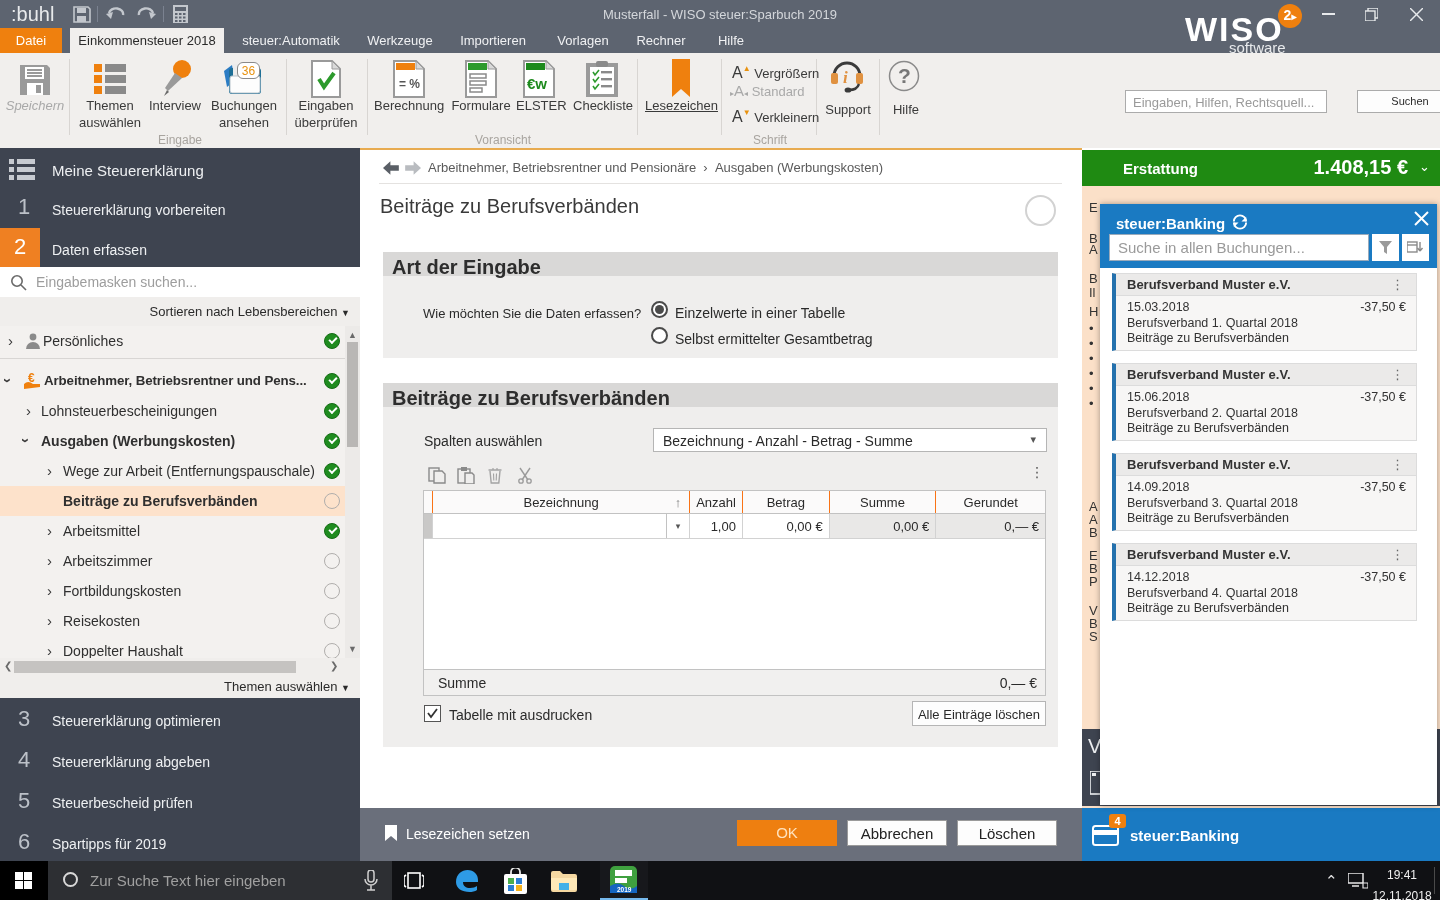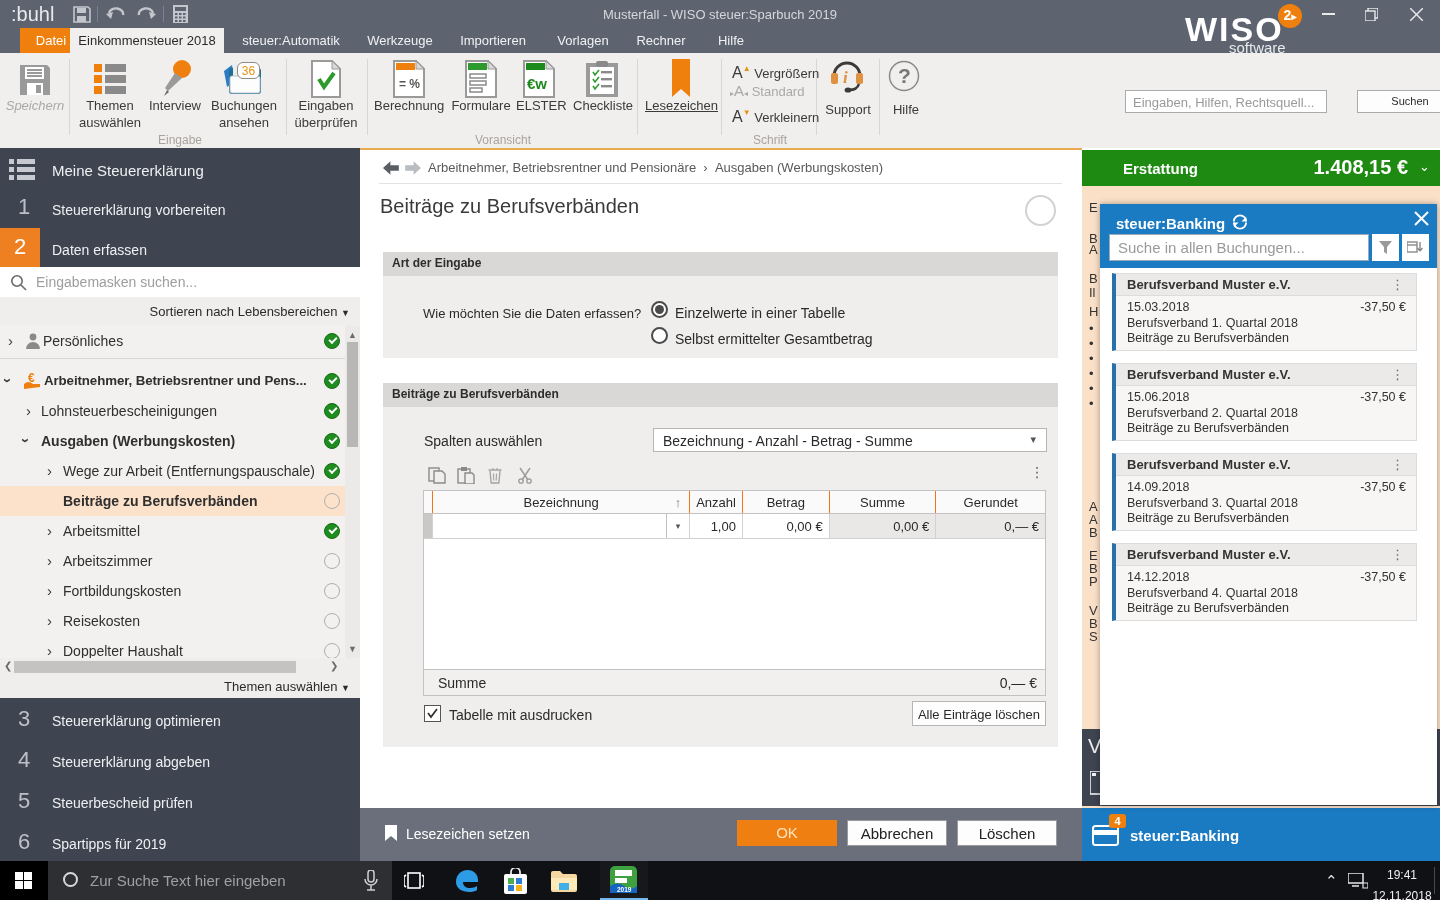--- a/index.html
+++ b/index.html
@@ -8,21 +8,21 @@
   #stage { position:relative; width:1440px; height:900px; background:#fff; }
 
   
   #titlebar { left:0; top:0; width:1440px; height:28px; background:#5d6470; }
   #menubar  { left:0; top:28px; width:1440px; height:25px; background:#5d6470; }
   #ribbon   { left:0; top:53px; width:1440px; height:95px; background:#f1efed; }
   .buhl { left:11px; top:3px; color:#e8eaec; font-size:20px; letter-spacing:0px; }
   #wintitle { left:500px; top:7px; width:440px; text-align:center; color:#d4d7db; font-size:13px; }
 
   .tab { position:absolute; top:0; height:25px; line-height:25px; color:#f0f1f3; font-size:13px; text-align:center; }
-  #tab-datei { left:20px; width:62px; background:#ef800e; color:#fff; }
+  #tab-datei { left:0; width:62px; background:#ef800e; color:#fff; }
   #tab-active { left:70px; width:154px; background:#f1efed; color:#2a2a2a; }
 
   .ricon { position:absolute; }
   .rlabel { position:absolute; font-size:13px; color:#3a3a3a; text-align:center; line-height:17px; }
   .rsep { position:absolute; top:6px; width:1px; height:76px; background:#d8d5d2; }
   .rgroup { position:absolute; top:80px; font-size:12px; color:#a8a49f; text-align:center; }
 
   
   #sidebar { left:0; top:148px; width:360px; height:713px; background:#3e4450; }
   .sbnum { position:absolute; left:12px; width:24px; text-align:center; font-size:22px; color:#bcc1c8; font-weight:400; }
@@ -45,21 +45,21 @@
   #hthumb { position:absolute; left:14px; top:3px; width:282px; height:12px; background:#c5c3c1; }
   #sb-themen { left:0; top:528px; width:360px; height:22px; background:#f0eeec; font-size:13px; color:#2a2a2a; text-align:right; padding:3px 10px 0 0; }
 
   
   #content { left:360px; top:148px; width:722px; height:713px; background:#fff; border-top:2px solid #e8ab50; }
   #crumb { left:20px; top:10px; font-size:13px; color:#5a5a5a; }
   #crumbline { left:19px; top:33px; width:683px; height:1px; background:#e4e2e0; }
   #h1 { left:20px; top:45px; font-size:20px; color:#3a3a3a; font-weight:400; }
 
   .section { position:absolute; left:23px; background:#efeeed; }
-  .sechead { height:24px; background:#d9d8d7; font-size:12px; font-weight:bold; color:#2d2d2d; padding:4px 0 0 9px; }
+  .sechead { height:24px; background:#d9d8d7; font-size:20px; font-weight:bold; color:#2d2d2d; padding:4px 0 0 9px; }
   #sec1 { top:102px; width:675px; height:106px; }
   #sec2 { top:233px; width:675px; height:364px; }
 
   .radio { position:absolute; width:17px; height:17px; border:2px solid #4a4a4a; border-radius:50%; background:#fff; }
   .radio.sel:after { content:""; position:absolute; left:2px; top:2px; width:9px; height:9px; background:#4a4a4a; border-radius:50%; }
 
   
   #tbl { position:absolute; left:40px; top:107px; width:623px; background:#fff; border:1px solid #c2c2c2; font-size:13px; color:#2a2a2a; }
   .thead { display:flex; height:23px; background:#fbfafa; border-bottom:1px solid #c2c2c2; }
   .thead div { border-right:1px solid #f97316; text-align:center; padding-top:4px; }

